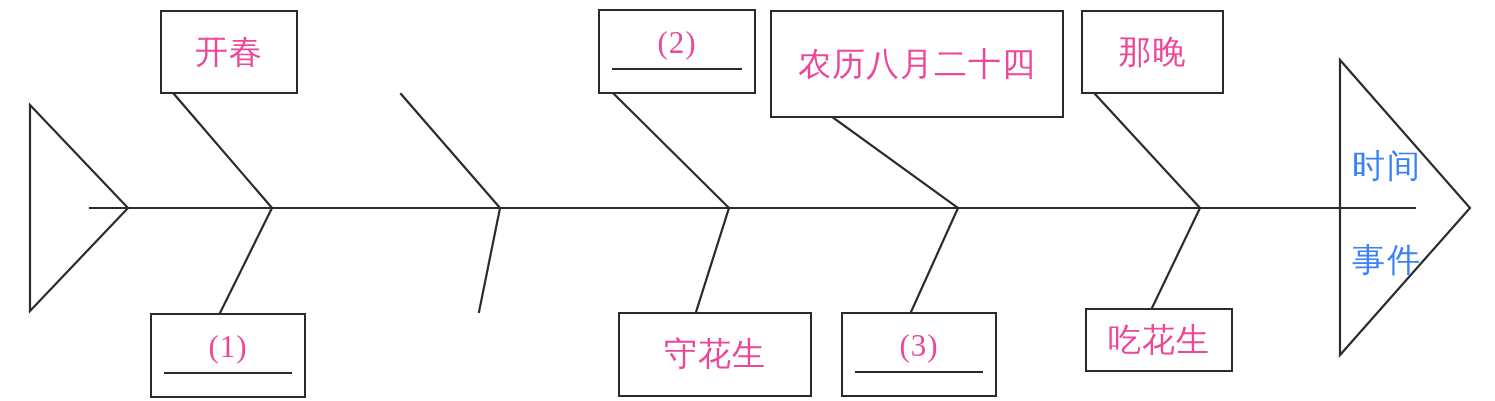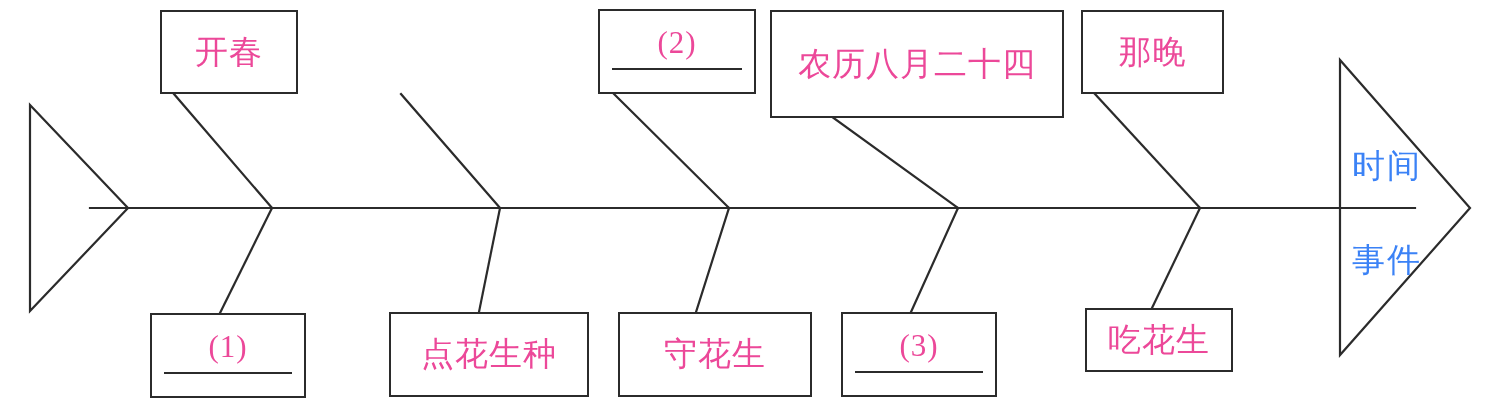--- a/index.html
+++ b/index.html
@@ -103,24 +103,20 @@
   </div>
   <div class="node-box" style="left: 1081px; top: 10px; width: 143px; height: 84px;">
     <span class="node-label">那晚</span>
 
   </div>
 
   <div class="node-box blank" style="left: 150px; top: 313px; width: 156px; height: 85px;">
     <span class="node-label">(1)</span>
     <span class="blank-rule"></span>
   </div>
-  <div class="node-box" style="left: 389px; top: 312px; width: 200px; height: 85px;">
-    <span class="node-label">点花生种</span>
-
-  </div>
   <div class="node-box" style="left: 618px; top: 312px; width: 194px; height: 85px;">
     <span class="node-label">守花生</span>
 
   </div>
   <div class="node-box blank" style="left: 841px; top: 312px; width: 156px; height: 85px;">
     <span class="node-label">(3)</span>
     <span class="blank-rule"></span>
   </div>
   <div class="node-box" style="left: 1085px; top: 308px; width: 148px; height: 64px;">
     <span class="node-label">吃花生</span>

